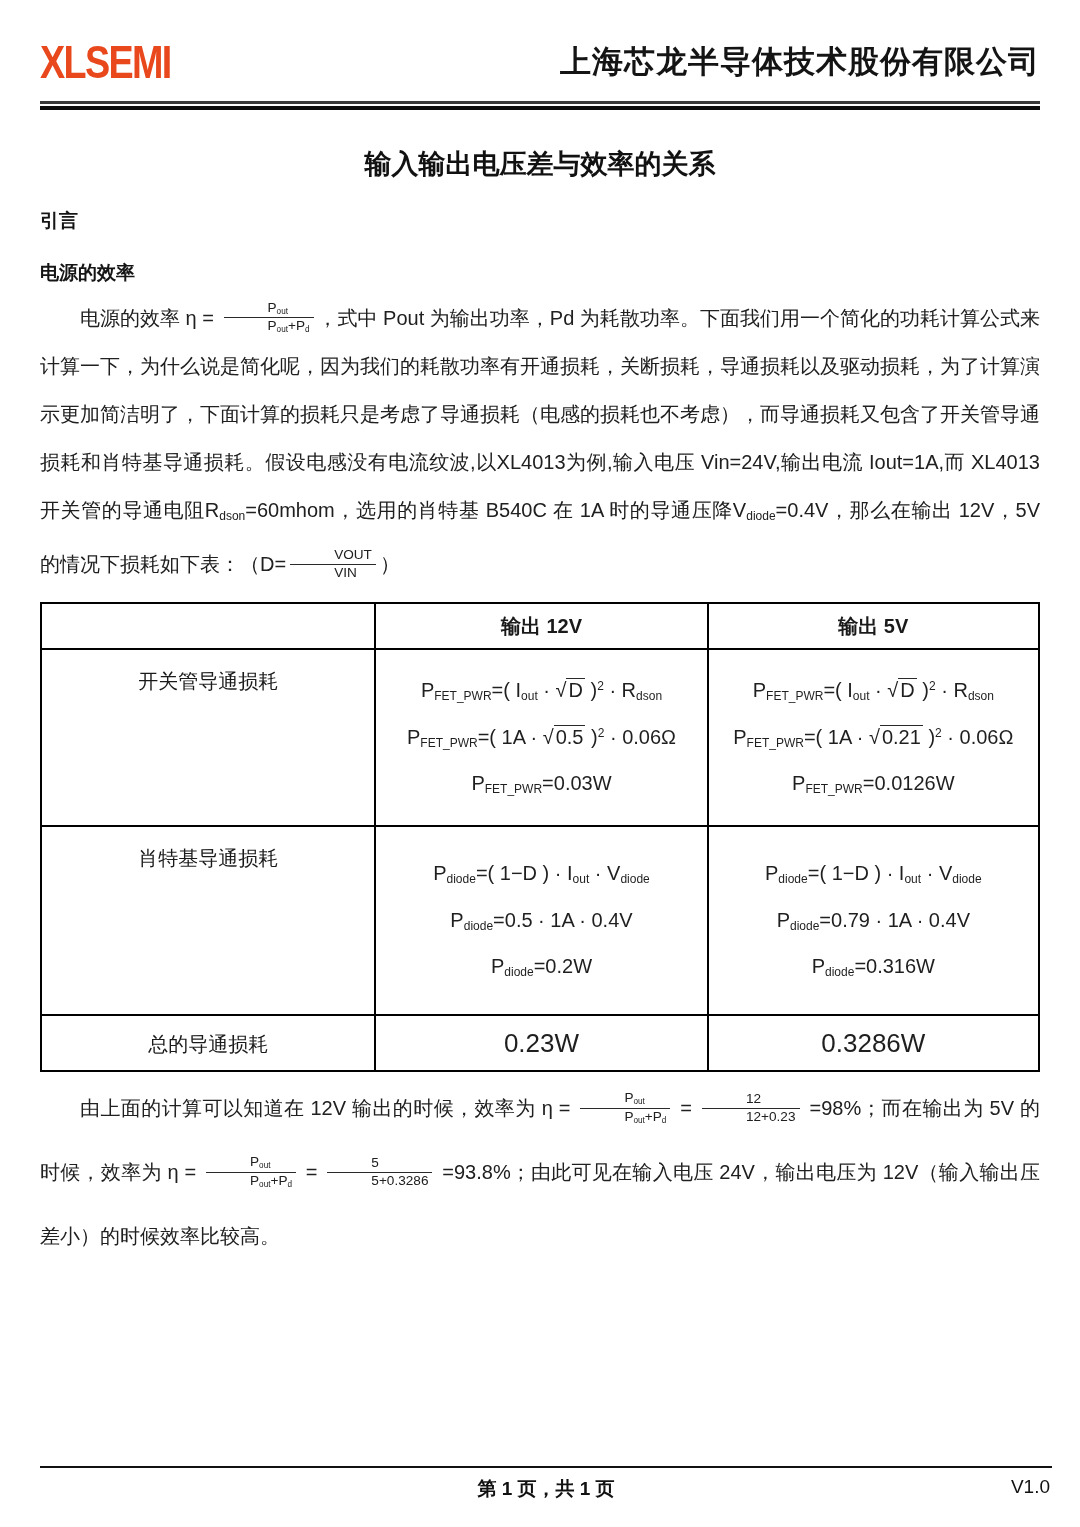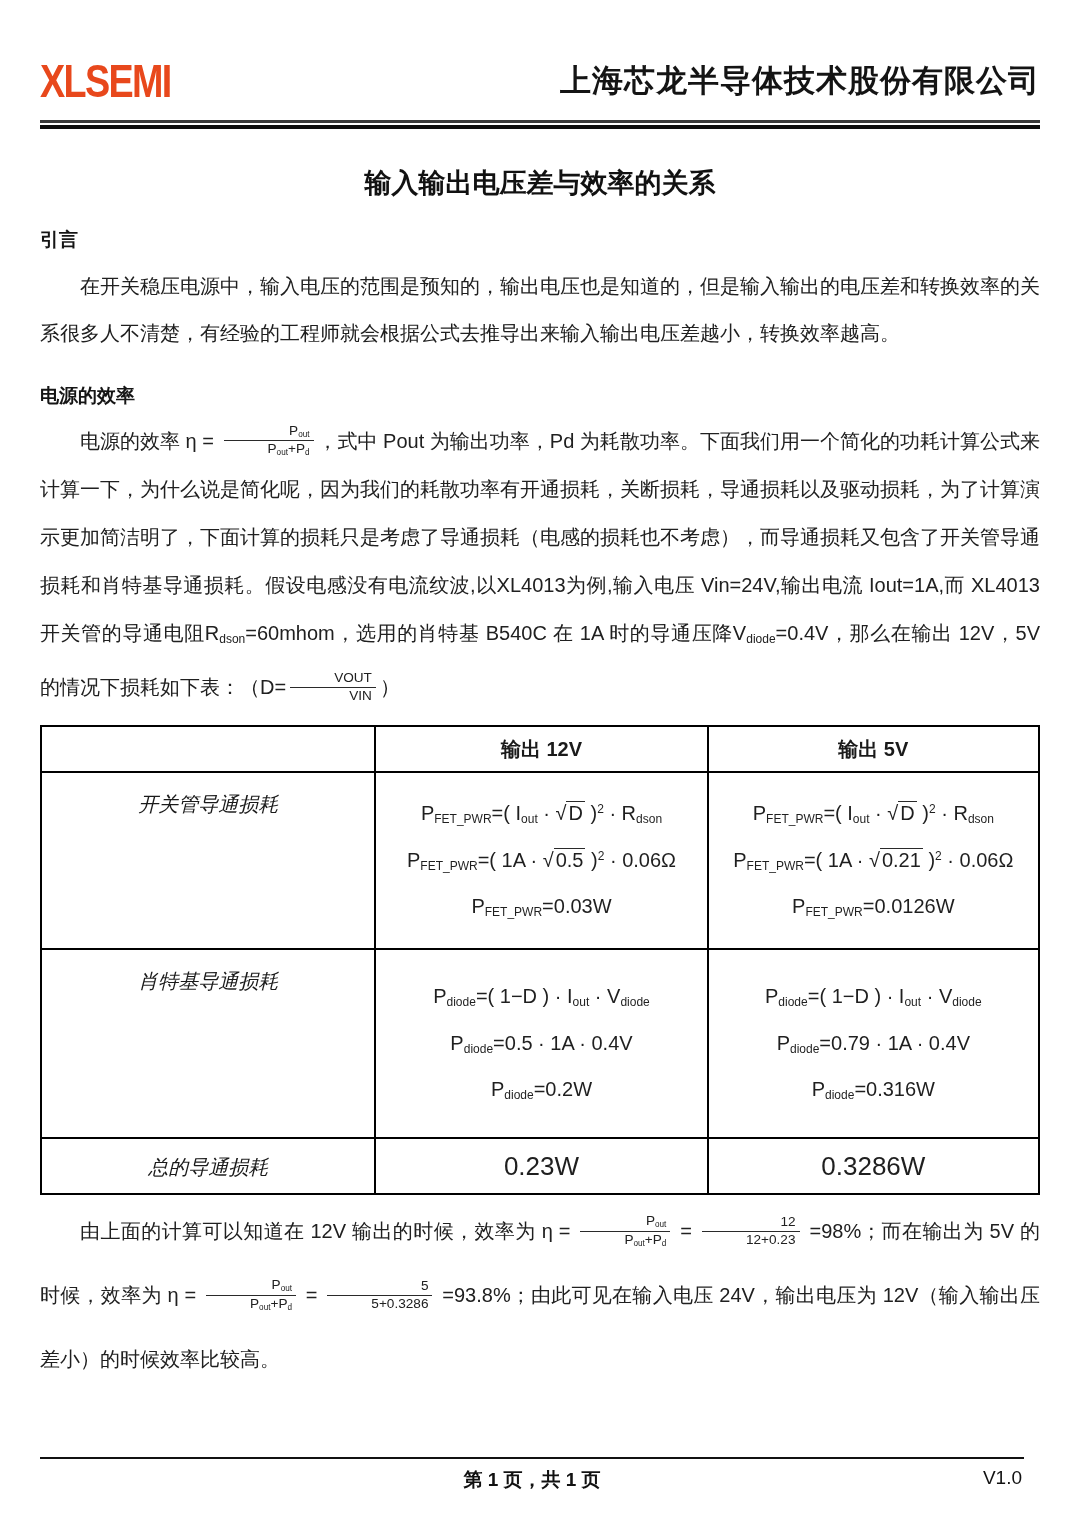--- a/index.html
+++ b/index.html
@@ -5,21 +5,21 @@
 <style>
   html,body{margin:0;padding:0;background:#ffffff;}
   body{
     width:1080px;height:1527px;position:relative;overflow:hidden;
     font-family:"Liberation Sans","DejaVu Sans",sans-serif;
     color:#1c1c1c;
   }
   .page{padding:0 40px;position:relative;height:100%;box-sizing:border-box;}
 
   
-  .header{display:flex;justify-content:space-between;align-items:center;padding-top:58px;}
+  .header{display:flex;justify-content:space-between;align-items:center;padding-top:30px;margin-top:9px;}
   .logo{
     color:#e8481c;font-weight:800;font-size:46px;letter-spacing:-2px;
     transform:scaleX(0.82);transform-origin:left center;line-height:1;
   }
   .company{font-size:31px;font-weight:700;color:#141414;letter-spacing:1px;}
   .rule{margin-top:16px;}
   .rule .r1{height:3px;background:#3a3a3a;}
   .rule .r2{height:4px;background:#0d0d0d;margin-top:2px;}
 
   
@@ -30,49 +30,49 @@
     text-indent:2em;color:#202020;
   }
   p.eff{line-height:48px;margin-top:8px;}
   p.note1{line-height:36px;margin-top:14px;}
   p.note2{line-height:64px;margin-top:4px;}
 
   
   sub{font-size:0.60em;vertical-align:-0.28em;}
   sup{font-size:0.60em;vertical-align:0.55em;}
   .frac{
-    display:inline-flex;flex-direction:column;text-align:right;
+    display:inline-flex;flex-direction:column;text-align:left;
     vertical-align:middle;font-size:0.68em;line-height:1.25;margin:0 4px;
     transform:translateY(-2px);
   }
   .frac .fn{border-bottom:1.5px solid #2a2a2a;padding:0 4px;}
   .frac .fd{padding:0 4px;}
   .sqrt{white-space:nowrap;}
   .sqrt .rad{border-top:1.5px solid #2a2a2a;padding:0 2px;}
 
   
   table.loss{
     width:100%;border-collapse:collapse;margin-top:14px;table-layout:fixed;
   }
   table.loss th,table.loss td{border:2px solid #000000;}
   table.loss th{height:42px;font-size:20px;font-weight:600;color:#1a1a1a;}
   td.rowlabel{
     text-align:center;vertical-align:top;padding-top:18px;
-    font-size:20px;color:#1a1a1a;height:100%;font-style:italic;
+    font-size:20px;color:#1a1a1a;height:100%;
   }
   td.rowlabel.center{vertical-align:middle;padding-top:4px;}
   td.formulas{text-align:center;vertical-align:middle;padding:4px 4px;}
   .fline{font-size:20px;color:#1f1f1f;padding:11px 0;white-space:nowrap;}
   .fline-single{font-size:26px;color:#1f1f1f;text-align:center;}
   tr.r0 td{height:156px;}
   tr.r1 td{height:168px;}
   tr.r2 td{height:46px;}
 
   
-  .footer{position:absolute;left:40px;right:56px;bottom:34px;}
+  .footer{position:absolute;left:40px;right:28px;bottom:34px;}
   .footer .fline-rule{height:2px;background:#111;}
   .footer .frow{position:relative;margin-top:8px;height:26px;}
   .footer .pageinfo{
     position:absolute;left:0;right:0;text-align:center;
     font-size:19px;font-weight:600;color:#111;
   }
   .footer .version{position:absolute;right:2px;top:0;font-size:19px;color:#111;}
 </style>
 </head>
 <body>
@@ -84,21 +84,20 @@
     <div class="company">上海芯龙半导体技术股份有限公司</div>
   </div>
   <div class="rule">
     <div class="r1"></div>
     <div class="r2"></div>
   </div>
 
   <div class="doc-title">输入输出电压差与效率的关系</div>
 
   <h2 class="sec">引言</h2>
-  <p class="body">在开关稳压电源中，输入电压的范围是预知的，输出电压也是知道的，但是输入输出的电压差和转换效率的关系很多人不清楚，有经验的工程师就会根据公式去推导出来输入输出电压差越小，转换效率越高。</p>
 
   <h2 class="sec">电源的效率</h2>
   <p class="body eff">电源的效率 η = <span class="frac">
         <span class="fn">P<sub>out</sub></span>
         <span class="fd">P<sub>out</sub>+P<sub>d</sub></span>
       </span>，式中 Pout 为输出功率，Pd 为耗散功率。下面我们用一个简化的功耗计算公式来计算一下，为什么说是简化呢，因为我们的耗散功率有开通损耗，关断损耗，导通损耗以及驱动损耗，为了计算演示更加简洁明了，下面计算的损耗只是考虑了导通损耗（电感的损耗也不考虑），而导通损耗又包含了开关管导通损耗和肖特基导通损耗。假设电感没有电流纹波,以XL4013为例,输入电压 Vin=24V,输出电流 Iout=1A,而 XL4013 开关管的导通电阻R<sub>dson</sub>=60mhom，选用的肖特基 B540C 在 1A 时的导通压降V<sub>diode</sub>=0.4V，那么在输出 12V，5V 的情况下损耗如下表：（D=<span class="frac">
         <span class="fn">VOUT</span>
         <span class="fd">VIN</span>
       </span>）</p>
 

